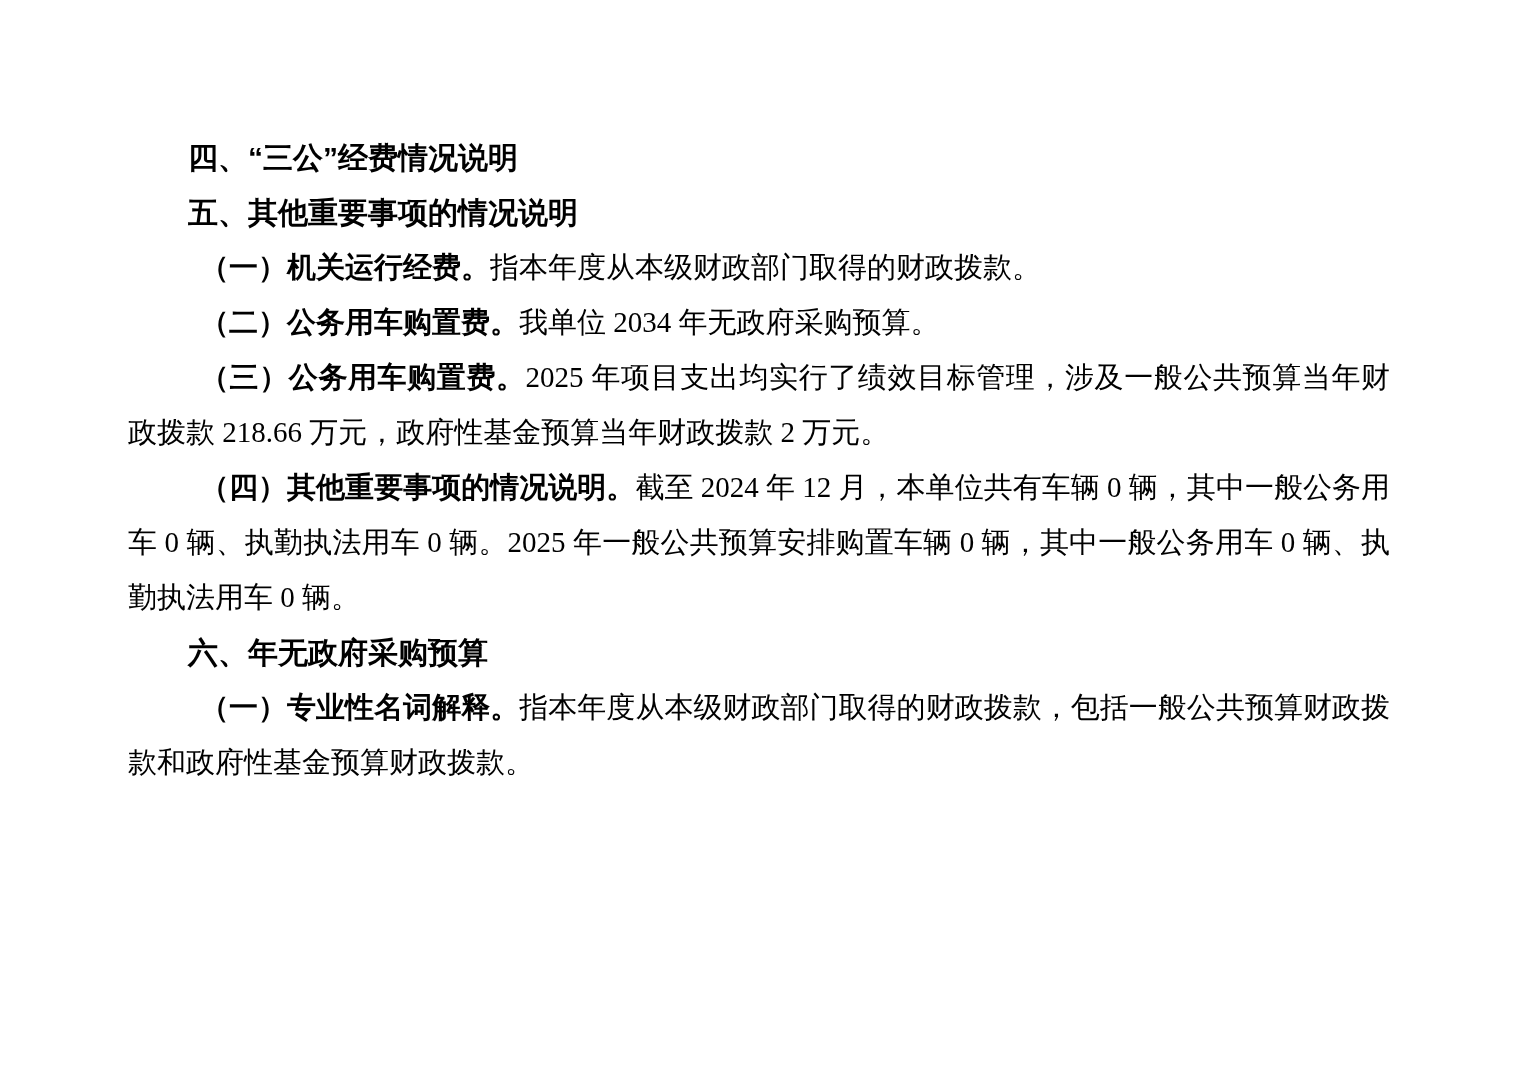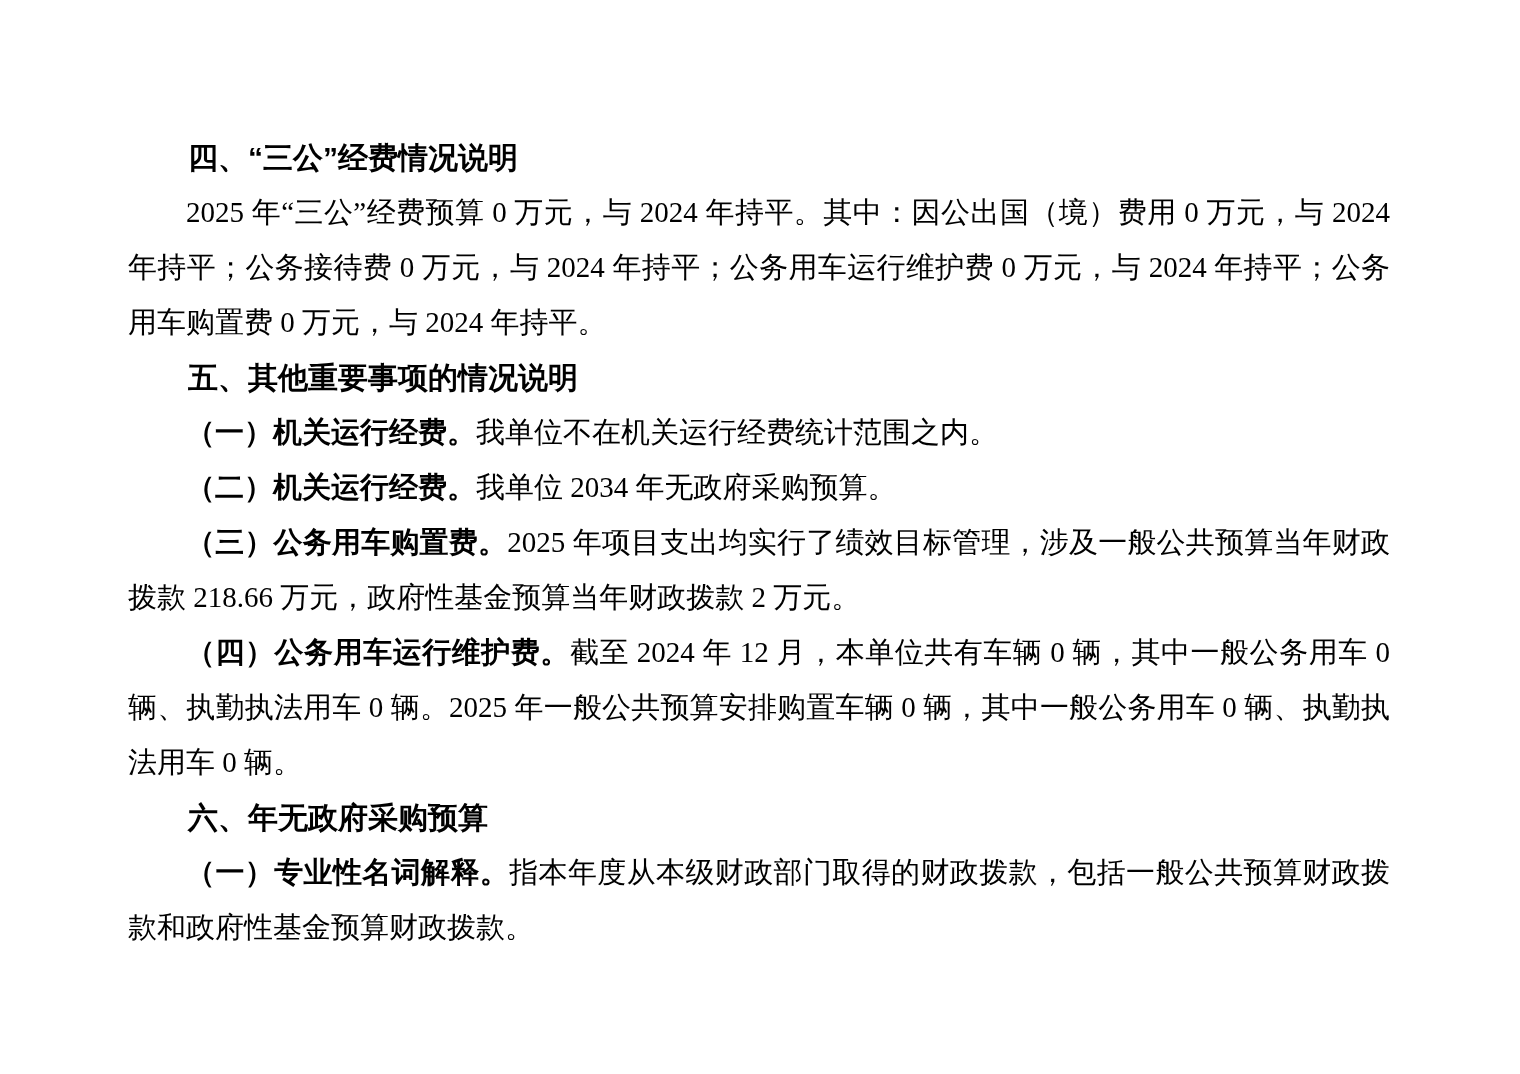--- a/index.html
+++ b/index.html
@@ -29,38 +29,38 @@
   .doc-paragraph {
     font-family: "Liberation Serif", "DejaVu Serif", serif;
     font-size: 29px;
     line-height: 55px;
     text-indent: 2em;
     text-align: justify;
     margin: 0;
   }
   .para-label {
     font-weight: bold;
+    margin-left: 14px;
   }
 </style>
 </head>
 <body>
 
 <div class="page">
 
   <div>
     <h2 class="doc-heading">四、“三公”经费情况说明</h2>
-    <p class="doc-paragraph"><span class="para-label"></span><span>2025 年“三公”经费预算 0 万元，与 2024 年持平。其中：因公出国（境）费用 0 万元，与 2024 年持平；公务接待费 0 万元，与 2024 年持平；公务用车运行维护费 0 万元，与 2024 年持平；公务用车购置费 0 万元，与 2024 年持平。</span></p>
   </div>
 
   <div>
     <h2 class="doc-heading">五、其他重要事项的情况说明</h2>
-    <p class="doc-paragraph"><span class="para-label">（一）机关运行经费。</span><span>我单位不在机关运行经费统计范围之内。</span></p>
-    <p class="doc-paragraph"><span class="para-label">（二）机关运行经费。</span><span>我单位 2034 年无政府采购预算。</span></p>
+    <p class="doc-paragraph"><span class="para-label">（一）机关运行经费。</span><span>指本年度从本级财政部门取得的财政拨款。</span></p>
+    <p class="doc-paragraph"><span class="para-label">（二）公务用车购置费。</span><span>我单位 2034 年无政府采购预算。</span></p>
     <p class="doc-paragraph"><span class="para-label">（三）公务用车购置费。</span><span>2025 年项目支出均实行了绩效目标管理，涉及一般公共预算当年财政拨款 218.66 万元，政府性基金预算当年财政拨款 2 万元。</span></p>
-    <p class="doc-paragraph"><span class="para-label">（四）公务用车运行维护费。</span><span>截至 2024 年 12 月，本单位共有车辆 0 辆，其中一般公务用车 0 辆、执勤执法用车 0 辆。2025 年一般公共预算安排购置车辆 0 辆，其中一般公务用车 0 辆、执勤执法用车 0 辆。</span></p>
+    <p class="doc-paragraph"><span class="para-label">（四）其他重要事项的情况说明。</span><span>截至 2024 年 12 月，本单位共有车辆 0 辆，其中一般公务用车 0 辆、执勤执法用车 0 辆。2025 年一般公共预算安排购置车辆 0 辆，其中一般公务用车 0 辆、执勤执法用车 0 辆。</span></p>
   </div>
 
   <div>
     <h2 class="doc-heading">六、年无政府采购预算</h2>
     <p class="doc-paragraph"><span class="para-label">（一）专业性名词解释。</span><span>指本年度从本级财政部门取得的财政拨款，包括一般公共预算财政拨款和政府性基金预算财政拨款。</span></p>
   </div>
 
 </div>
 
 </body></html>

